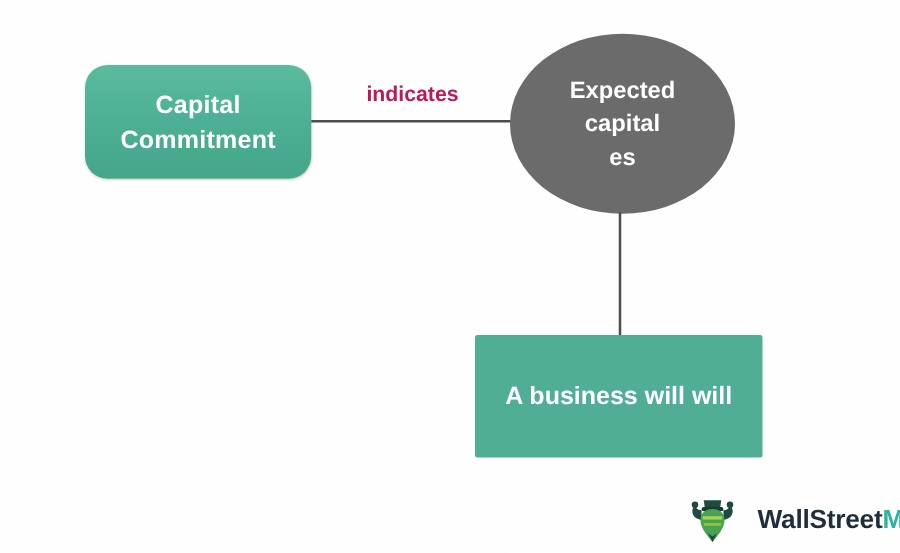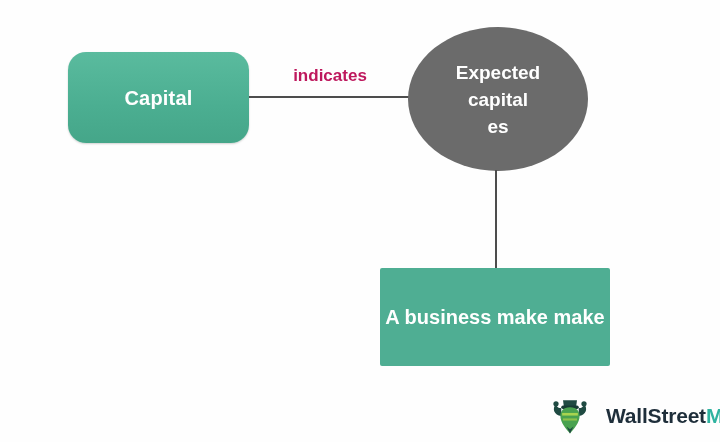--- a/index.html
+++ b/index.html
@@ -67,35 +67,36 @@
   }
   .logo-text .accent{color:#2fb3a0;}
 </style>
 </head>
 <body>
 
 <div class="canvas">
 
   <div class="node rounded-rect">
     <span class="line">Capital</span>
+    <span class="line">Commitment</span>
   </div>
 
   <div class="connector h-line"></div>
   <div class="edge-label">indicates</div>
 
   <div class="node ellipse">
     <span class="line">Expected</span>
     <span class="line">capital</span>
     <span class="line">es</span>
   </div>
 
   <div class="connector v-line"></div>
 
   <div class="node plain-rect">
-    <span class="line">A business make make</span>
+    <span class="line">A business will will</span>
   </div>
 
   <div class="logo">
     <svg class="logo-icon" viewBox="0 0 48 48">
 
       <path d="M14,24 C6,23 3,16 8,10 C9,14 11,15 14,15 Z" fill="#1f4a42"></path>
       <path d="M34,24 C42,23 45,16 40,10 C39,14 37,15 34,15 Z" fill="#1f4a42"></path>
       <circle cx="8" cy="10" r="3" fill="#1f4a42"></circle>
       <circle cx="40" cy="10" r="3" fill="#1f4a42"></circle>
 

